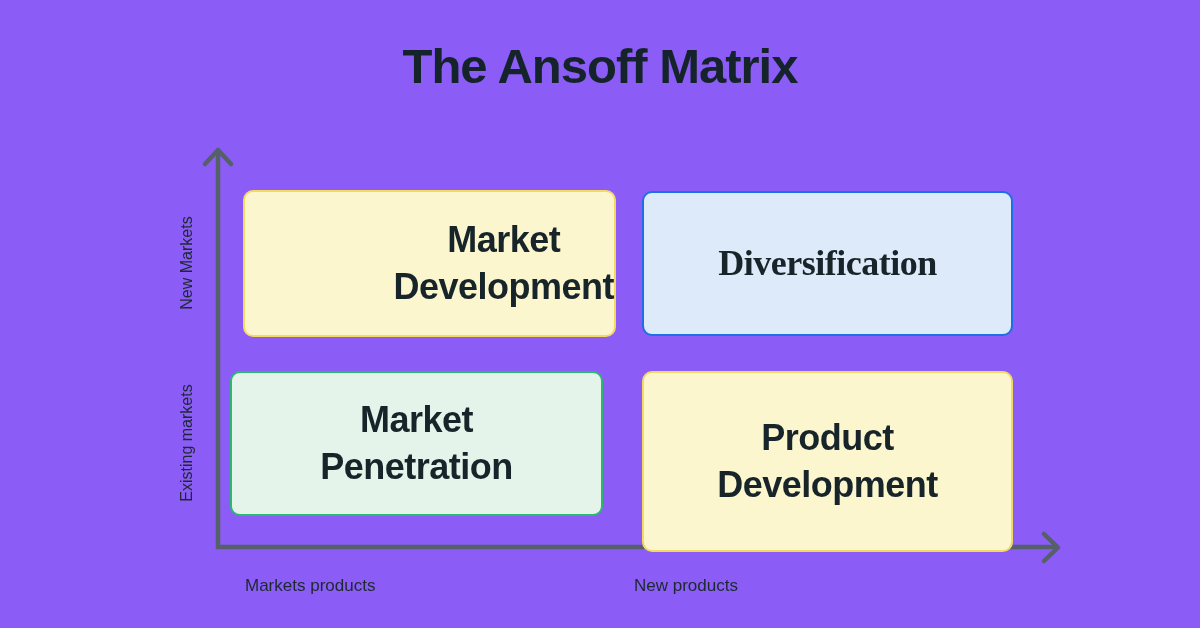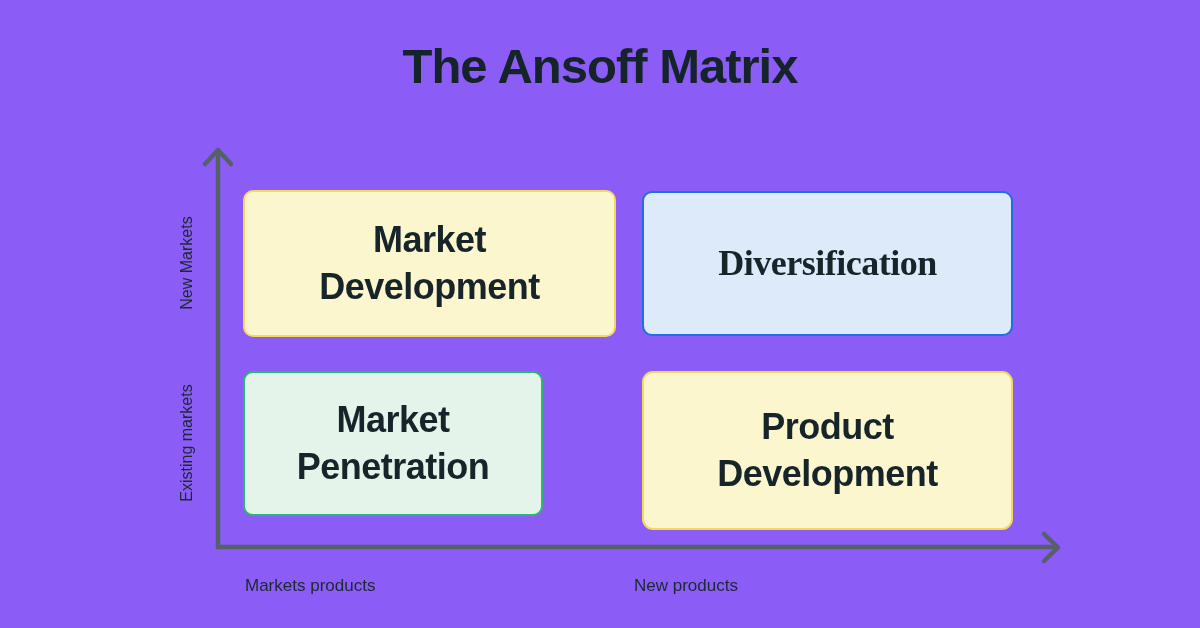--- a/index.html
+++ b/index.html
@@ -49,22 +49,22 @@
     text-align: center;
     font-size: 36px;
     font-weight: 700;
     line-height: 1.28;
     letter-spacing: -0.5px;
     color: #17252A;
     white-space: normal;
   }
   .q-top-left      { left: 243px; top: 190px; width: 373px; height: 147px; }
   .q-top-right     { left: 642px; top: 191px; width: 371px; height: 145px; font-family: Liberation Serif, serif; }
-  .q-bottom-left   { left: 243px; top: 371px; width: 300px; height: 145px; }
-  .q-bottom-right  { left: 642px; top: 371px; width: 371px; height: 159px; border-radius: 11px; }
+  .q-bottom-left   { left: 230px; top: 371px; width: 373px; height: 145px; }
+  .q-bottom-right  { left: 642px; top: 371px; width: 371px; height: 181px; }
   .y-axis-label {
     position: absolute;
     width: 170px;
     height: 20px;
     line-height: 20px;
     text-align: center;
     transform: rotate(-90deg);
     font-size: 16px;
     color: #1C2A30;
     white-space: nowrap;
@@ -89,21 +89,21 @@
   <div class="title" style="color: rgb(21, 36, 42);">The Ansoff Matrix</div>
 
   <svg class="axes-svg" viewBox="0 0 1200 628" xmlns="http://www.w3.org/2000/svg">
     <g fill="none" stroke="#566069" stroke-width="4.5" style="stroke: rgb(86, 96, 105);">
       <polyline points="218,152 218,547 1058,547"></polyline>
       <polyline points="205,164 218,150 231,164" stroke-linecap="round" stroke-linejoin="round"></polyline>
       <polyline points="1044,534 1058,547.5 1044,561" stroke-linecap="round" stroke-linejoin="round"></polyline>
     </g>
   </svg>
 
-  <div class="quadrant q-top-left" style="background-color: rgb(252, 246, 206); border-color: rgb(243, 217, 95);">
+  <div class="quadrant q-top-left" style="background-color: rgb(252, 246, 206); border-color: rgb(243, 217, 95); justify-content: flex-end;">
     <div class="q-label" style="color: rgb(23, 37, 42);">Market Development</div>
   </div>
 
   <div class="quadrant q-top-right" style="background-color: rgb(221, 234, 250); border-color: rgb(29, 111, 227);">
     <div class="q-label" style="color: rgb(23, 37, 42);">Diversification</div>
   </div>
 
   <div class="quadrant q-bottom-left" style="background-color: rgb(229, 244, 234); border-color: rgb(43, 184, 115);">
     <div class="q-label" style="color: rgb(23, 37, 42);">Market Penetration</div>
   </div>

